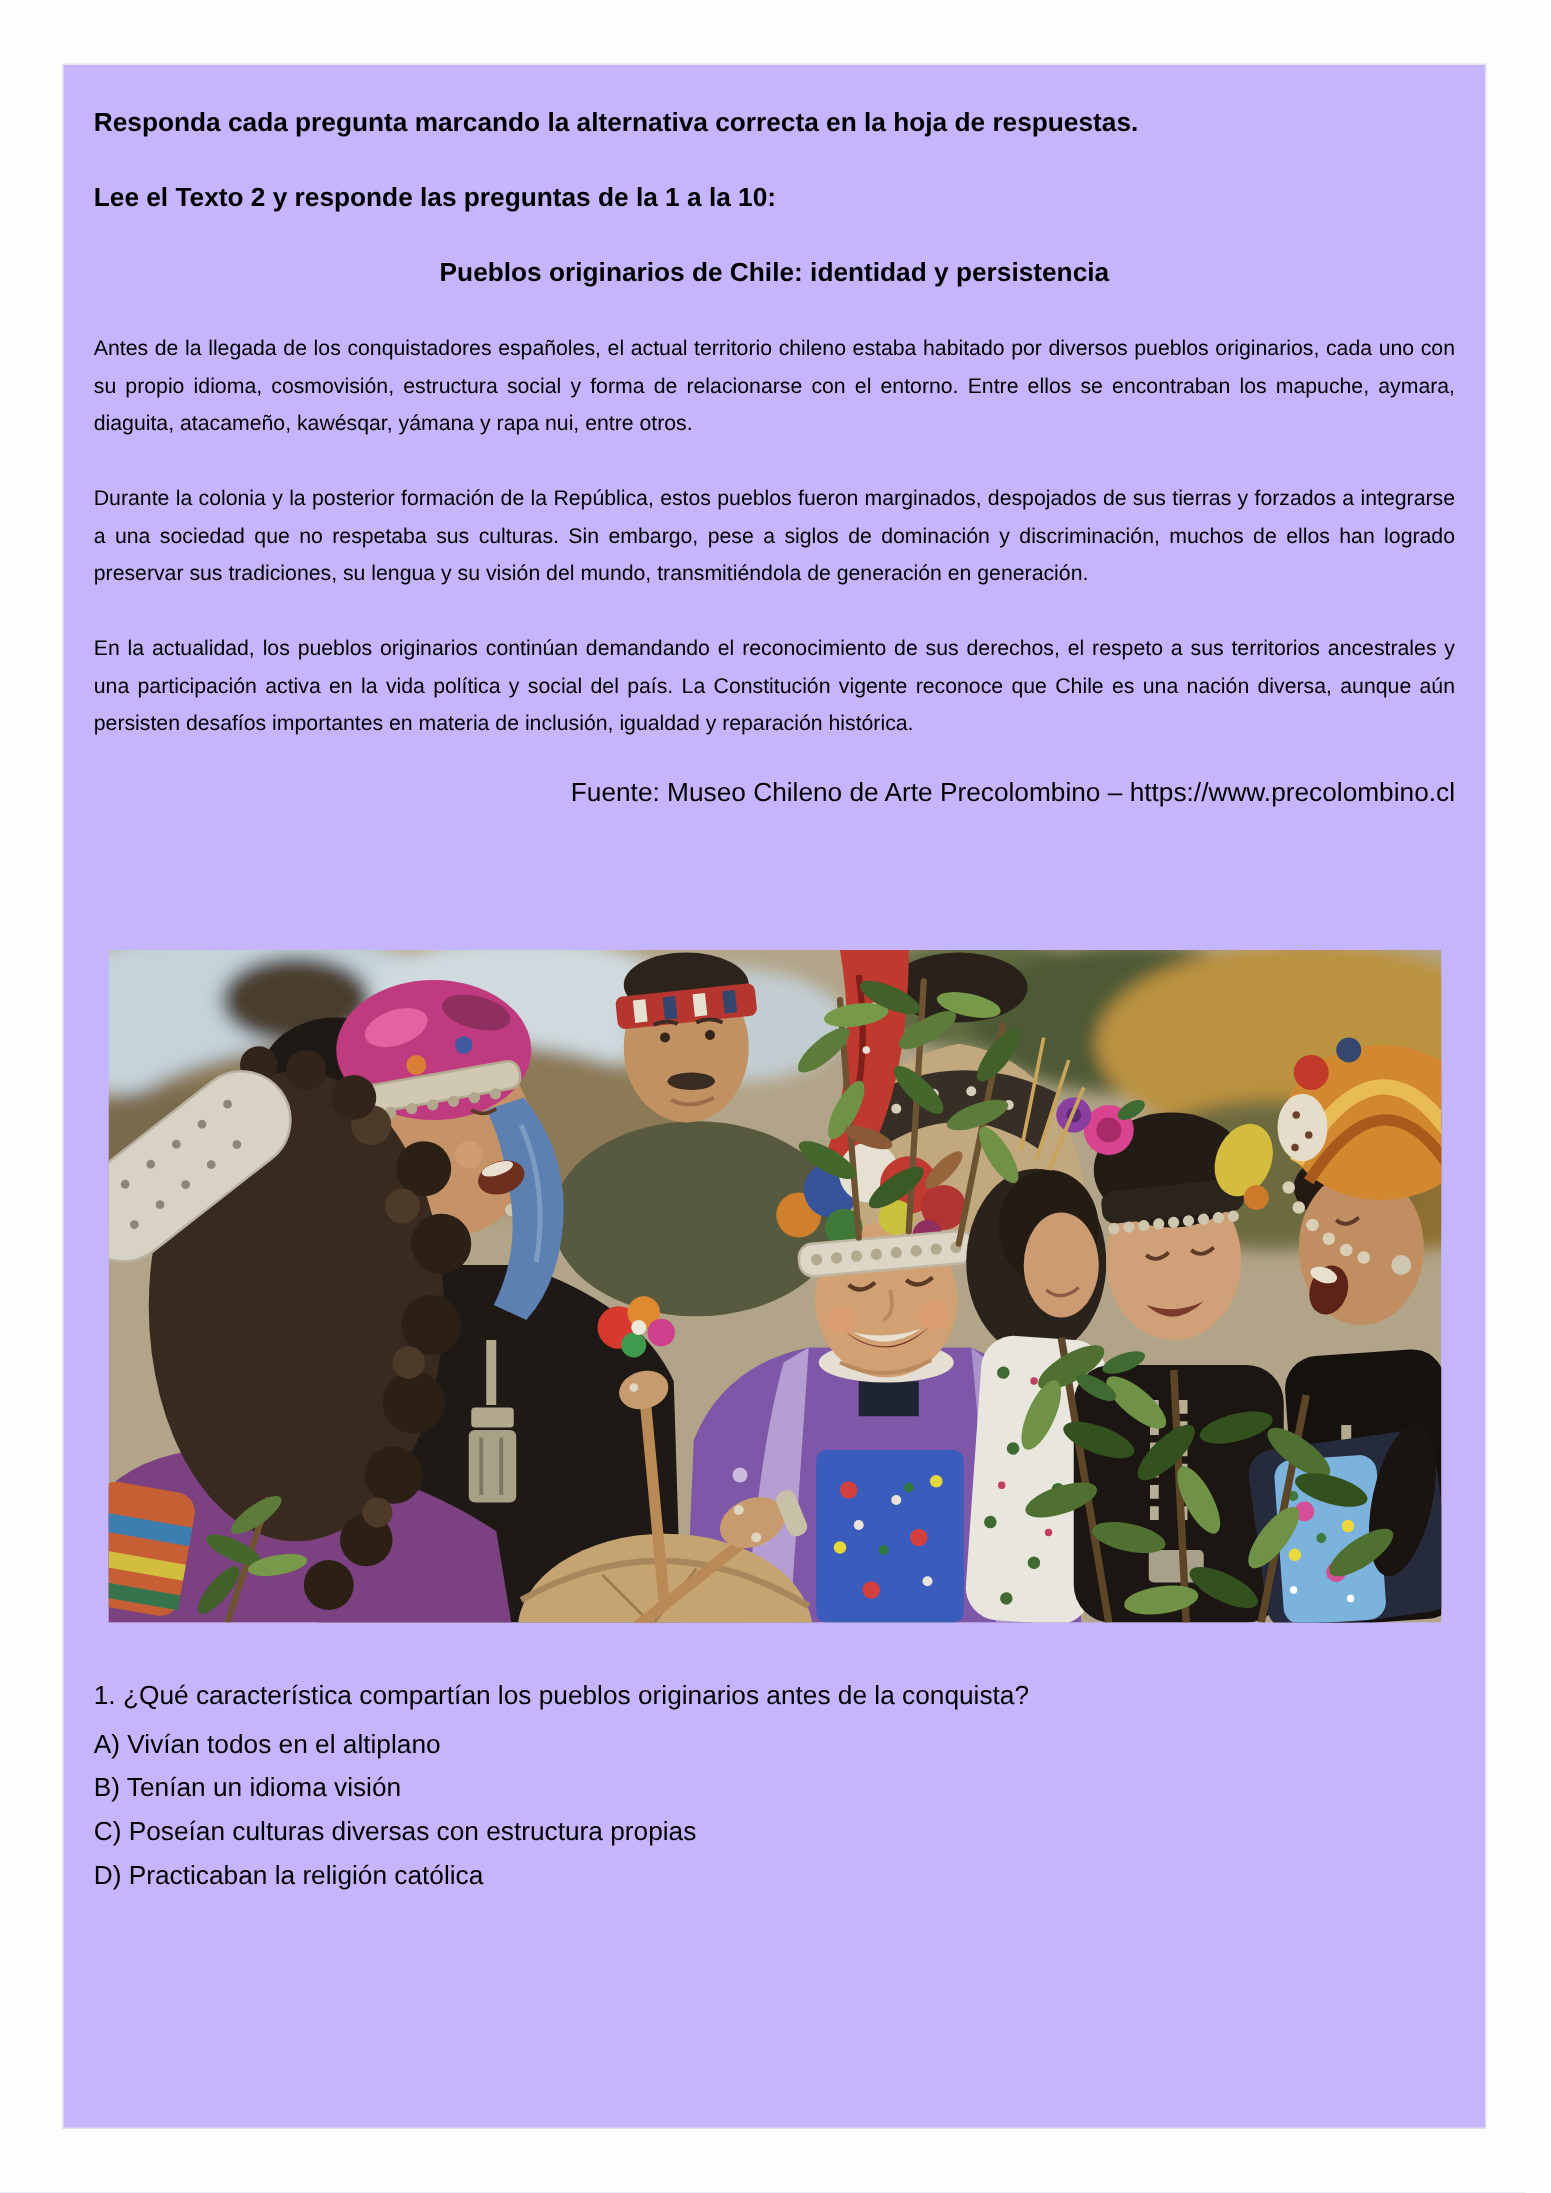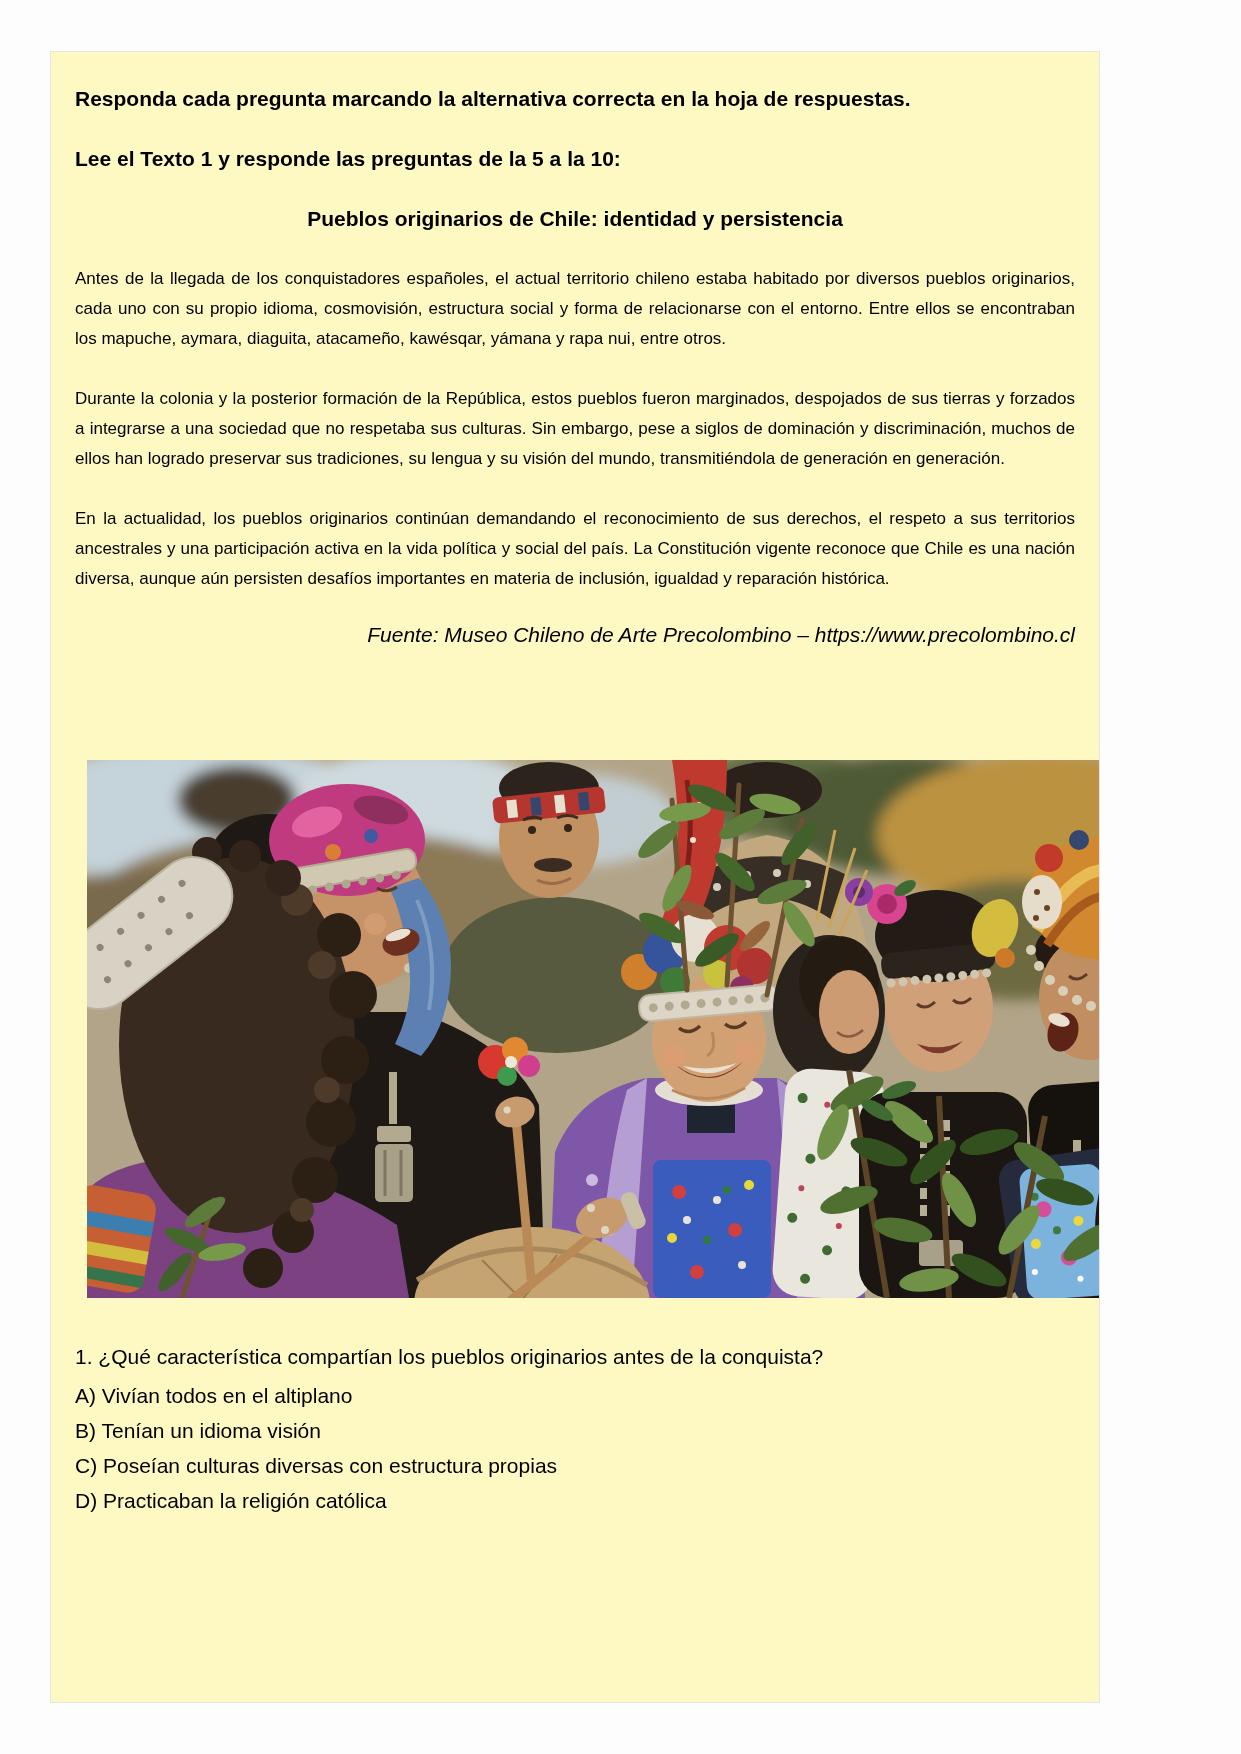--- a/index.html
+++ b/index.html
@@ -1,42 +1,42 @@
 <!DOCTYPE html>
 <html lang="es"><head>
 <meta charset="utf-8">
 <style>
   html,body{margin:0;padding:0;background:#fdfdfe;}
   body{width:1241px;height:1754px;position:relative;font-family:"Liberation Sans",sans-serif;color:#000;}
   .page{
-    position:absolute;left:50px;top:51px;width:1050px;height:1652px;
-    background:#fef9c3;border:1px solid #e5e5e5;box-sizing:border-box;
+    position:absolute;left:50px;top:51px;width:1139px;height:1652px;
+    background:#c4b5fd;border:1px solid #e5e5e5;box-sizing:border-box;
     padding:18px 24px 0 24px;overflow:hidden;
   }
   .b{font-weight:bold;}
   .line{font-size:21px;line-height:30px;margin:0;}
   .instructions{margin-top:14px;}
   .prompt{margin-top:30px;}
   .title{margin-top:30px;text-align:center;}
   p.bodytxt{font-size:17px;line-height:30px;text-align:justify;margin:30px 0 0 0;}
-  .source{font-size:21px;line-height:30px;font-style:italic;text-align:right;margin:26px 0 0 0;}
+  .source{font-size:21px;line-height:30px;text-align:right;margin:26px 0 0 0;}
   figure.photo{margin:110px 0 0 12px;width:1066px;height:538px;padding:0;}
   figure.photo svg{display:block;}
   .question{font-size:21px;line-height:30px;font-weight:normal;margin:44px 0 0 0;}
   ul.options{list-style:none;margin:6px 0 12px 0;padding:0;}
   ul.options li{font-size:21px;line-height:35px;}
 </style>
 </head>
 <body>
 
 <div class="page">
 
   <p class="line b instructions">Responda cada pregunta marcando la alternativa correcta en la hoja de respuestas.</p>
 
-  <p class="line b prompt">Lee el Texto 1 y responde las preguntas de la 5 a la 10:</p>
+  <p class="line b prompt">Lee el Texto 2 y responde las preguntas de la 1 a la 10:</p>
 
   <p class="line b title">Pueblos originarios de Chile: identidad y persistencia</p>
 
   <p class="bodytxt">Antes de la llegada de los conquistadores españoles, el actual territorio chileno estaba habitado por diversos pueblos originarios, cada uno con su propio idioma, cosmovisión, estructura social y forma de relacionarse con el entorno. Entre ellos se encontraban los mapuche, aymara, diaguita, atacameño, kawésqar, yámana y rapa nui, entre otros.</p>
   <p class="bodytxt">Durante la colonia y la posterior formación de la República, estos pueblos fueron marginados, despojados de sus tierras y forzados a integrarse a una sociedad que no respetaba sus culturas. Sin embargo, pese a siglos de dominación y discriminación, muchos de ellos han logrado preservar sus tradiciones, su lengua y su visión del mundo, transmitiéndola de generación en generación.</p>
   <p class="bodytxt">En la actualidad, los pueblos originarios continúan demandando el reconocimiento de sus derechos, el respeto a sus territorios ancestrales y una participación activa en la vida política y social del país. La Constitución vigente reconoce que Chile es una nación diversa, aunque aún persisten desafíos importantes en materia de inclusión, igualdad y reparación histórica.</p>
 
   <p class="source">Fuente: Museo Chileno de Arte Precolombino – https://www.precolombino.cl</p>
 
   <figure class="photo" role="img" aria-label="Fotografía: grupo de mujeres y hombres mapuche con tocados tradicionales de lana y plata, ramas verdes y un kultrún; una machi sonriente al centro.">

